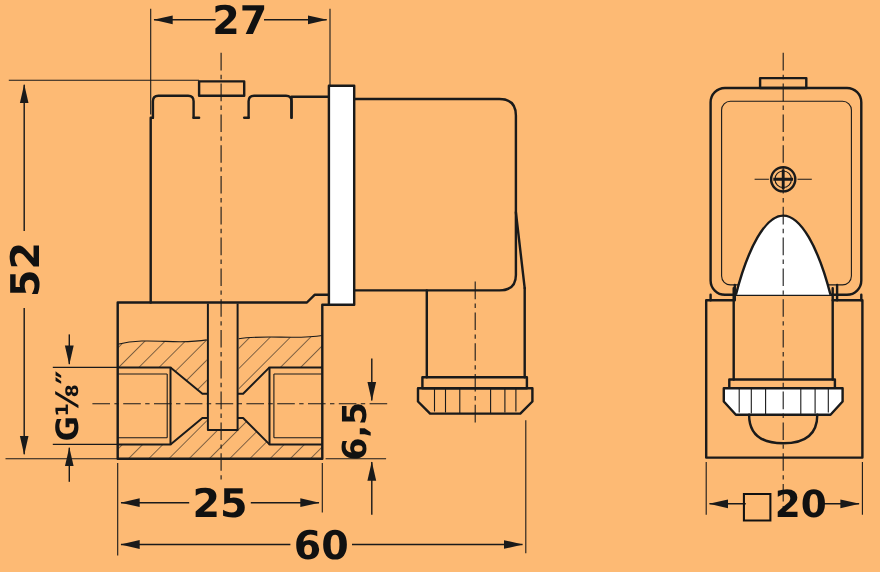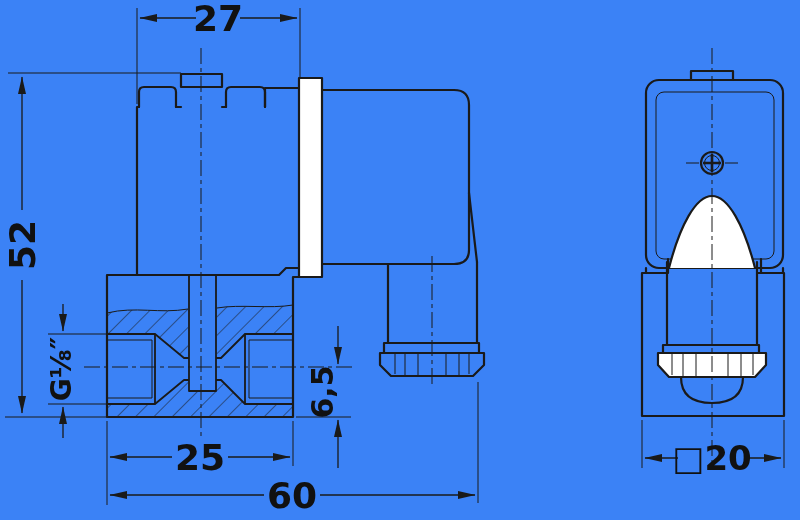--- a/index.html
+++ b/index.html
@@ -1,16 +1,16 @@
 <!DOCTYPE html>
 <html><head>
 <meta charset="utf-8">
 <style>
   html,body{margin:0;padding:0;background:#ffffff;}
-  .stage{position:relative;width:800px;height:520px;background:#3b82f6;overflow:hidden;
+  .stage{position:relative;width:800px;height:520px;background:#fdba74;overflow:hidden;
          font-family:"DejaVu Sans", sans-serif;}
   svg{position:absolute;left:0;top:0;}
   text{fill:#111;font-family:"DejaVu Sans", sans-serif;font-weight:bold;}
   .outline{stroke:#1a1a1a;stroke-width:2.2;fill:none;stroke-linejoin:round;stroke-linecap:round;}
   .outline-f{stroke:#1a1a1a;stroke-width:2.2;fill:#ffffff;stroke-linejoin:round;}
   .med{stroke:#1a1a1a;stroke-width:1.8;fill:none;stroke-linejoin:round;}
   .thin{stroke:#1a1a1a;stroke-width:1;fill:none;}
   .dim{stroke:#1a1a1a;stroke-width:1.3;fill:none;}
   .cl{stroke:#1a1a1a;stroke-width:1;fill:none;stroke-dasharray:16 4 4 4;}
 </style>

